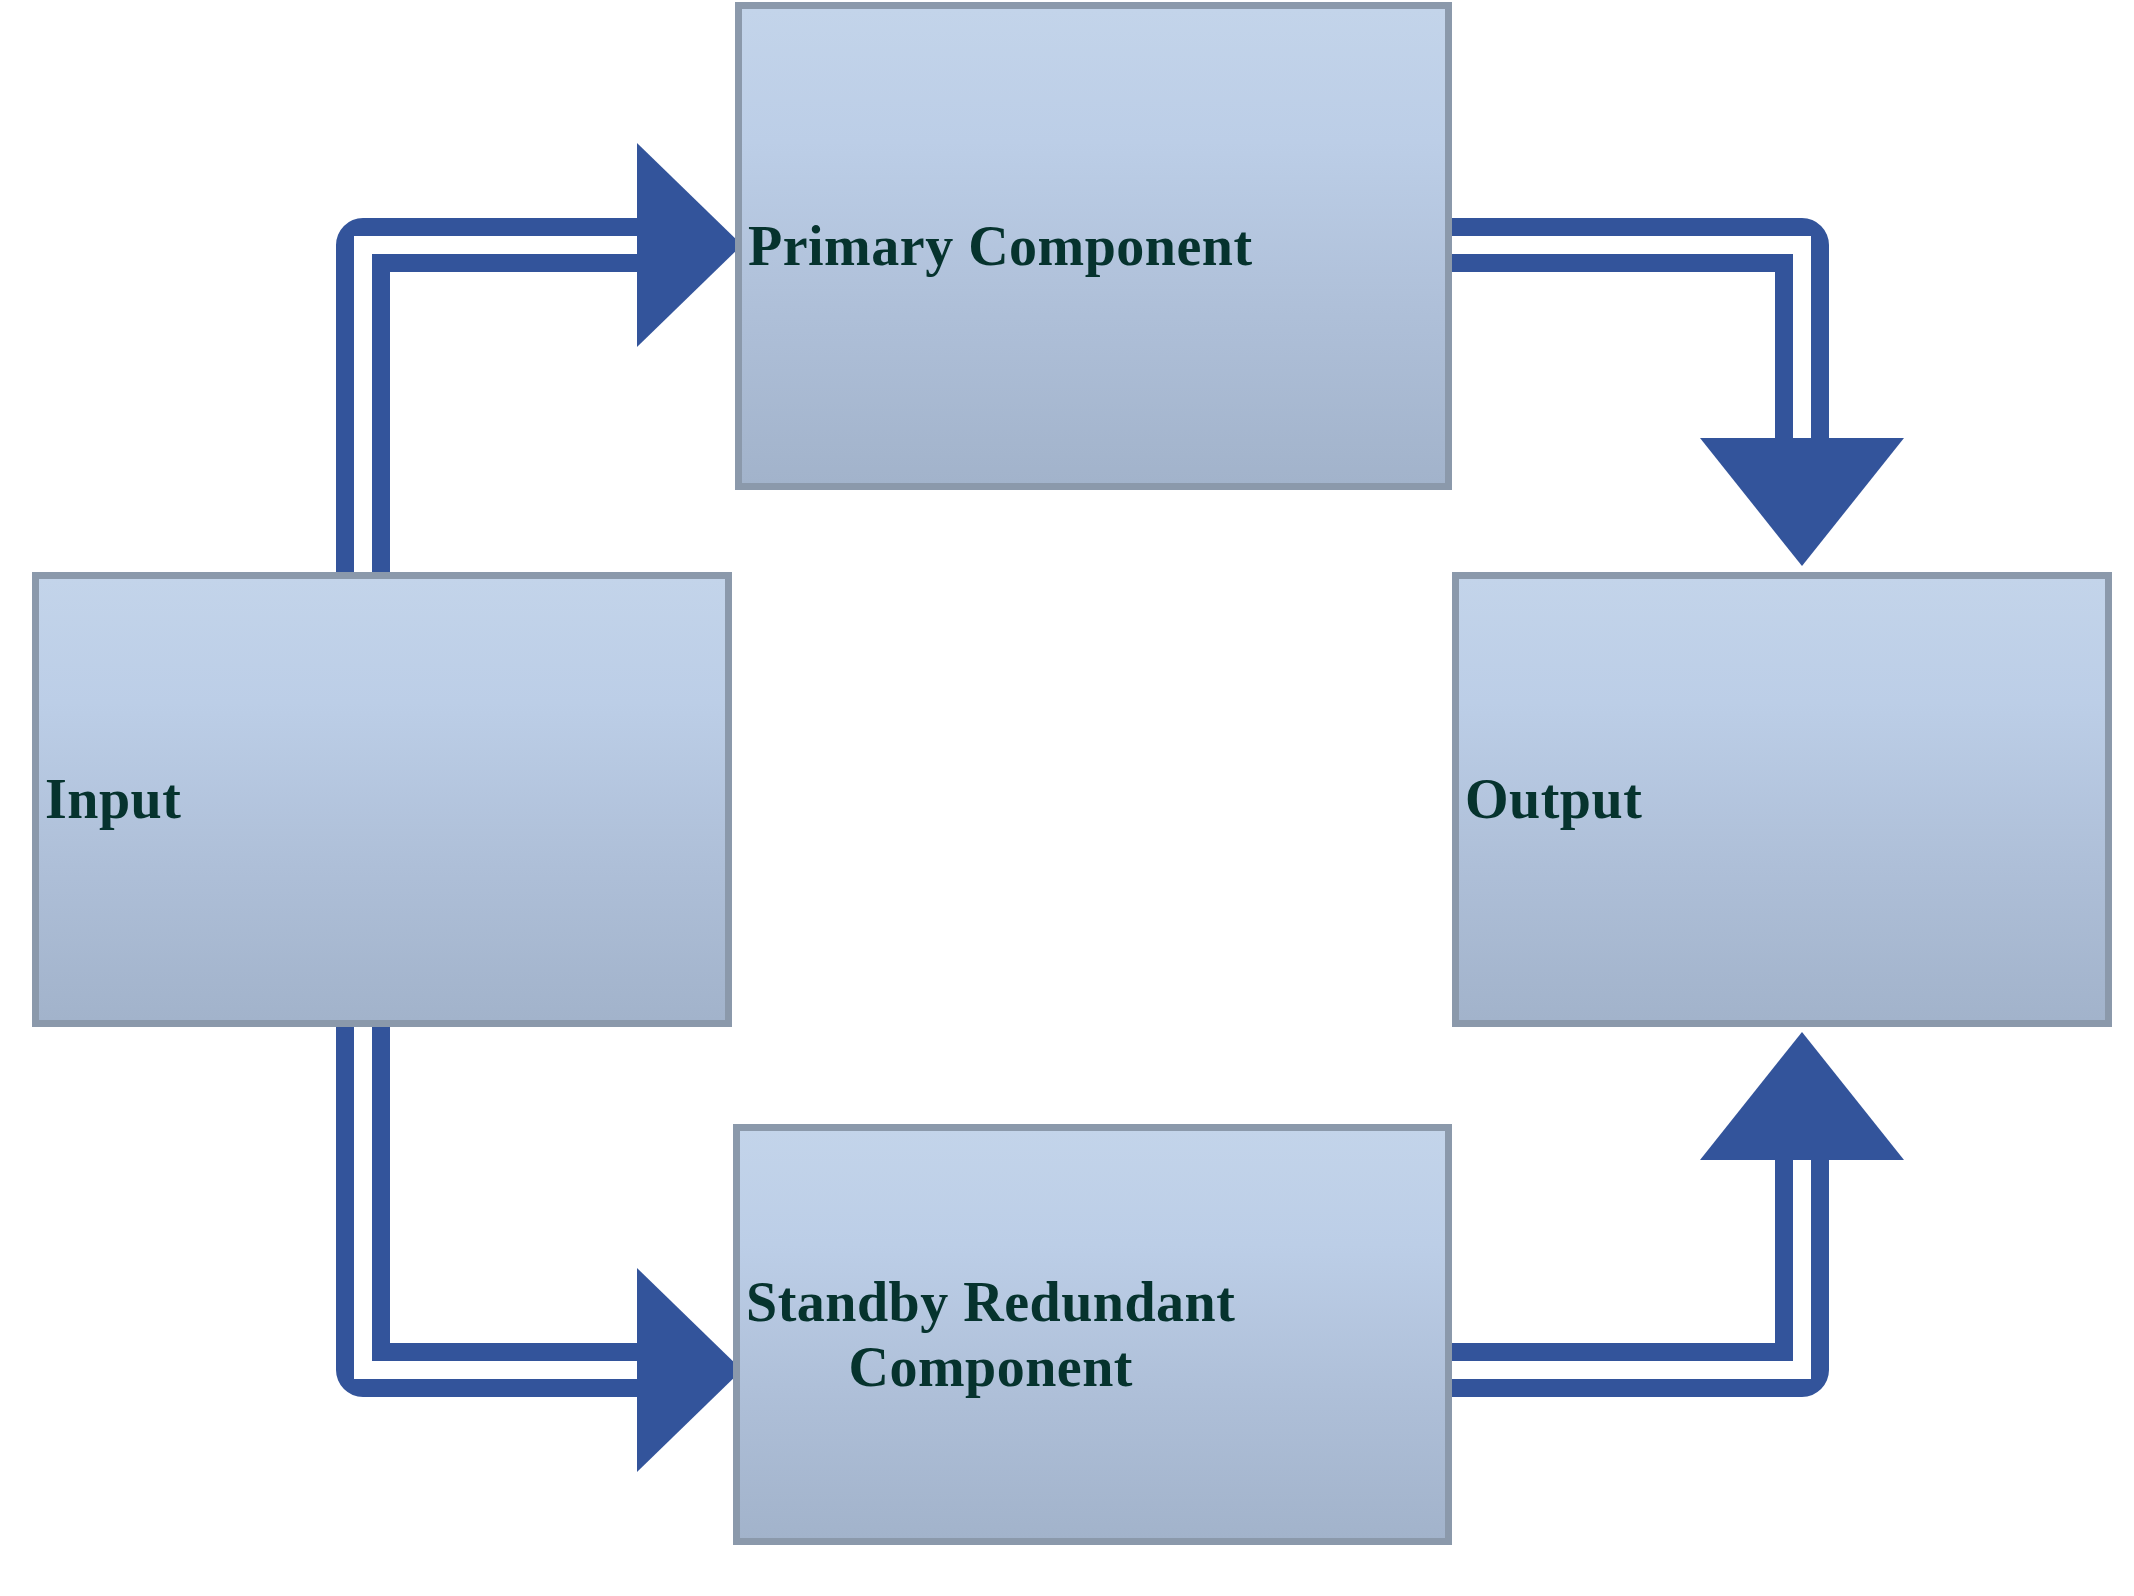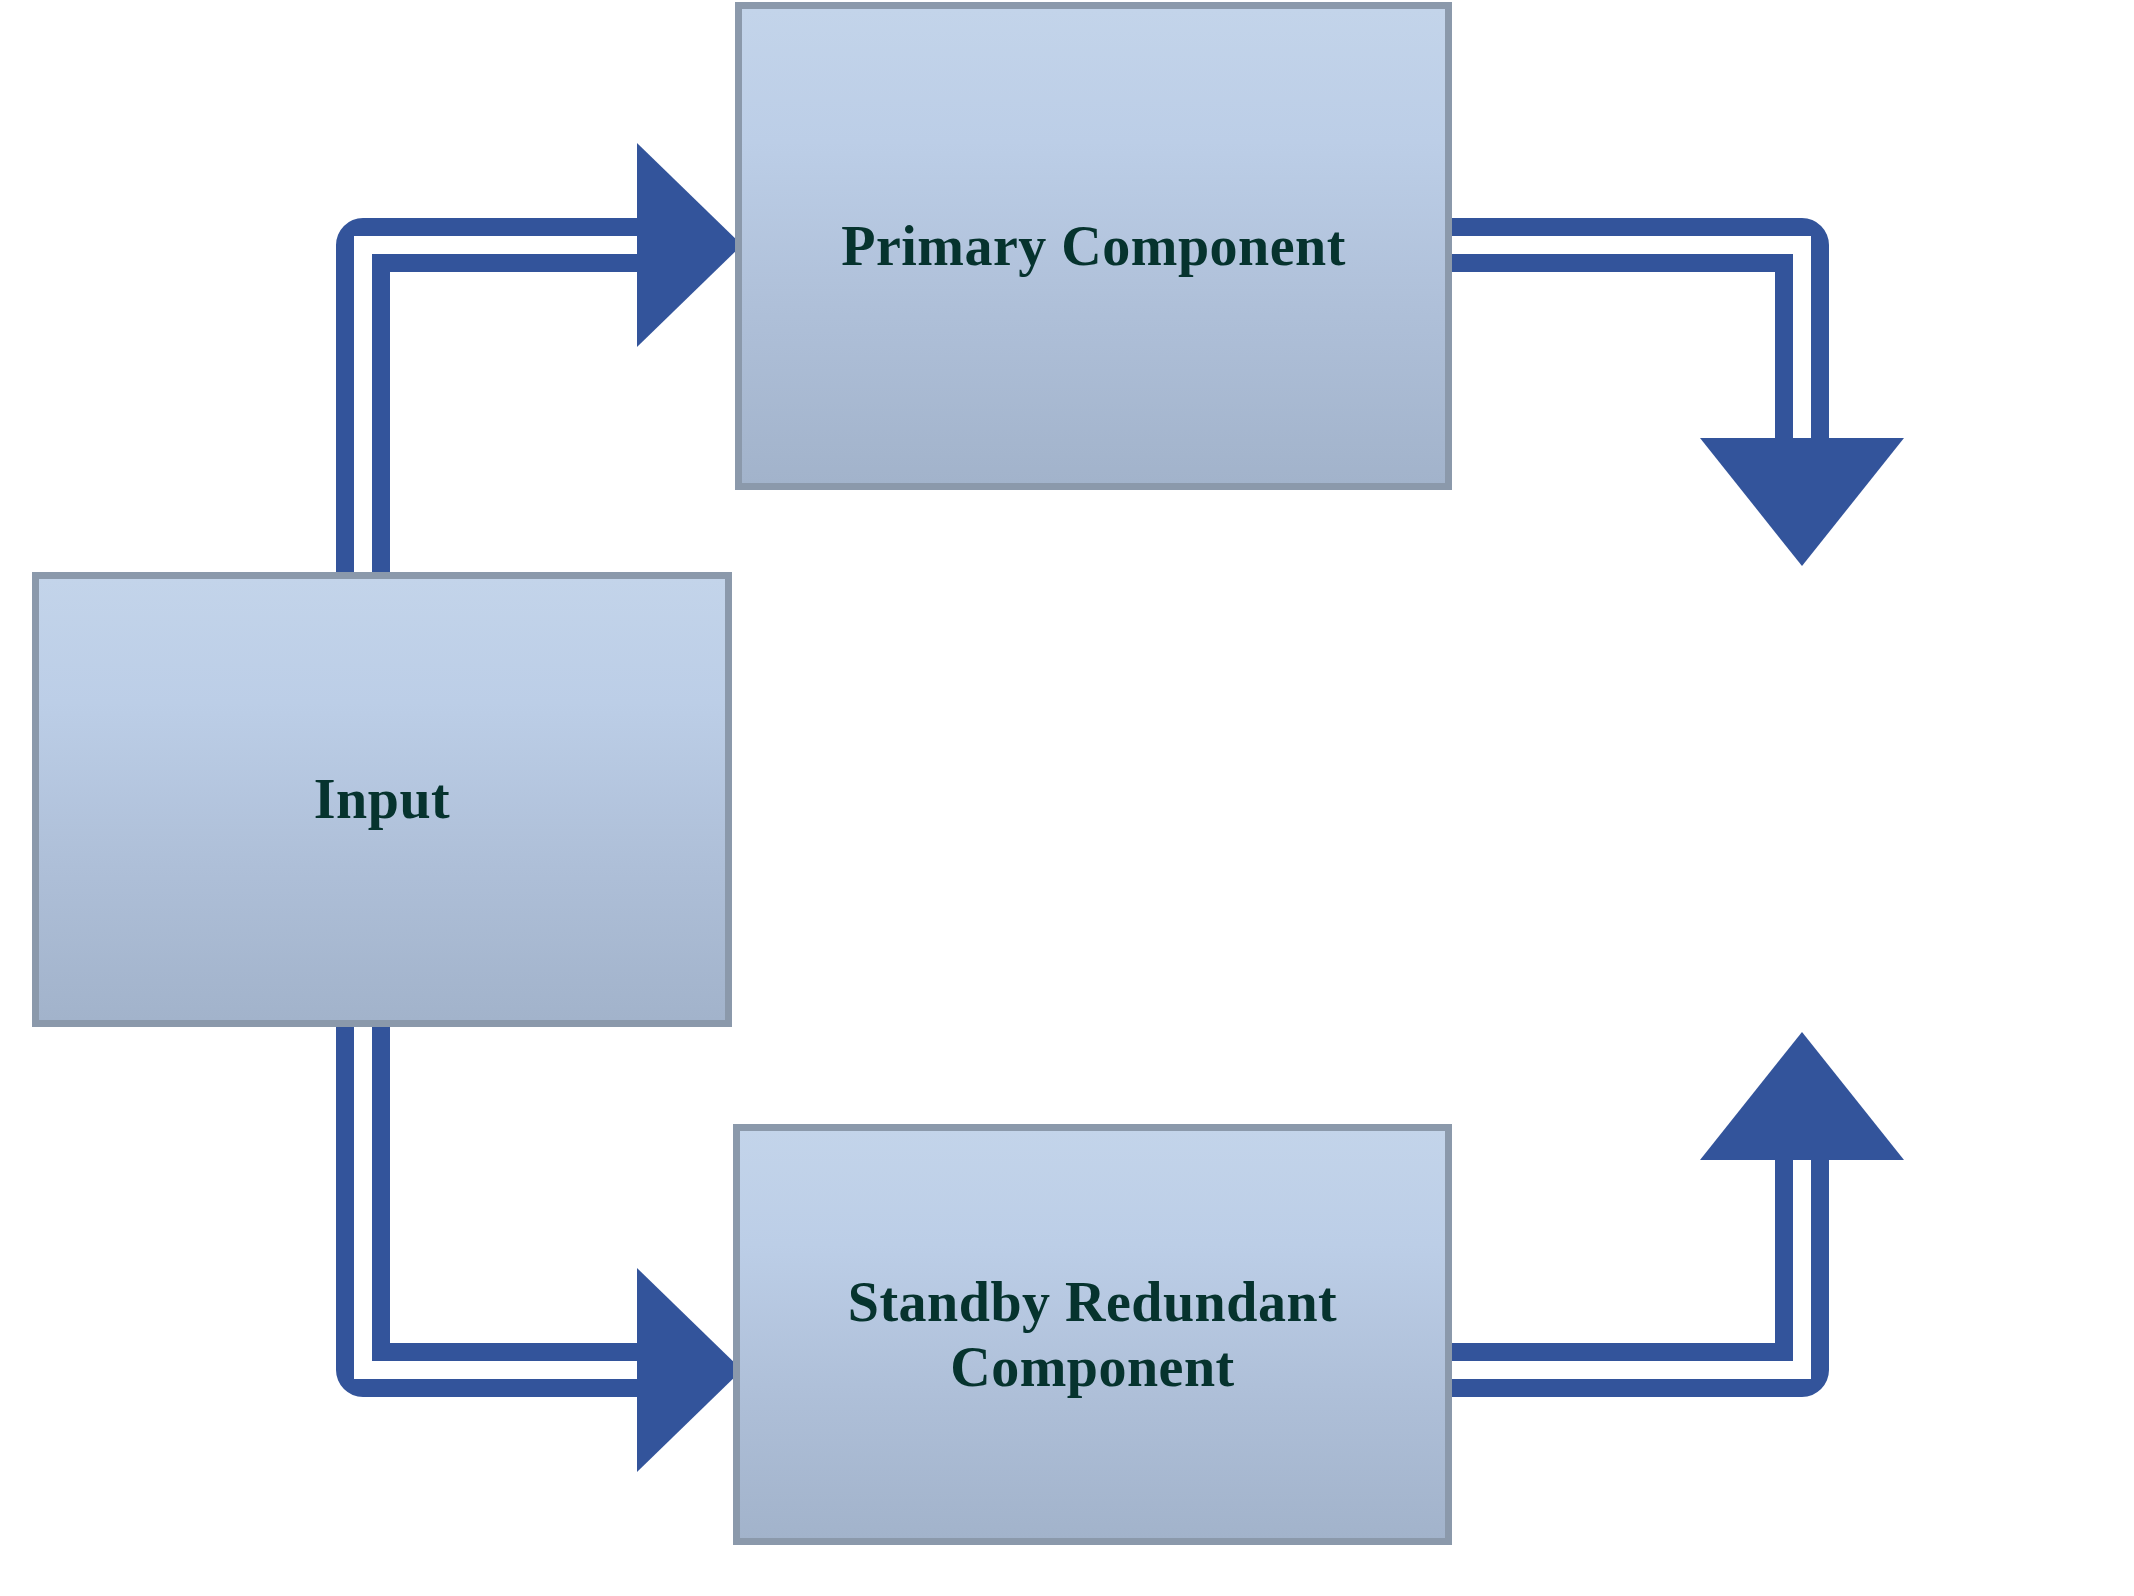--- a/index.html
+++ b/index.html
@@ -27,21 +27,21 @@
     height: 1596px;
     pointer-events: none;
   }
   .node {
     position: absolute;
     box-sizing: border-box;
     border: 7px solid #8b99ab;
     background: linear-gradient(180deg, #c3d4ea 0%, #bccee7 28%, #aebfd8 65%, #a2b3cb 100%);
     display: flex;
     align-items: center;
-    justify-content: center;
+    justify-content: flex-start;
     text-align: center;
     z-index: 3;
   }
   .node-label {
     color: #06332e;
     font-weight: bold;
     font-size: 56px;
     line-height: 1.16;
     letter-spacing: 0.5px;
     font-family: "Liberation Serif", "DejaVu Serif", serif;
@@ -86,19 +86,22 @@
   </svg>
 
   <div class="node" id="node-primary">
     <span class="node-label">Primary Component</span>
   </div>
 
   <div class="node" id="node-input">
     <span class="node-label">Input</span>
   </div>
 
+  <div class="node" id="node-output">
+    <span class="node-label">Output</span>
+  </div>
 
   <div class="node" id="node-standby">
     <span class="node-label">Standby Redundant
 Component</span>
   </div>
 
 </div>
 
 </body></html>

